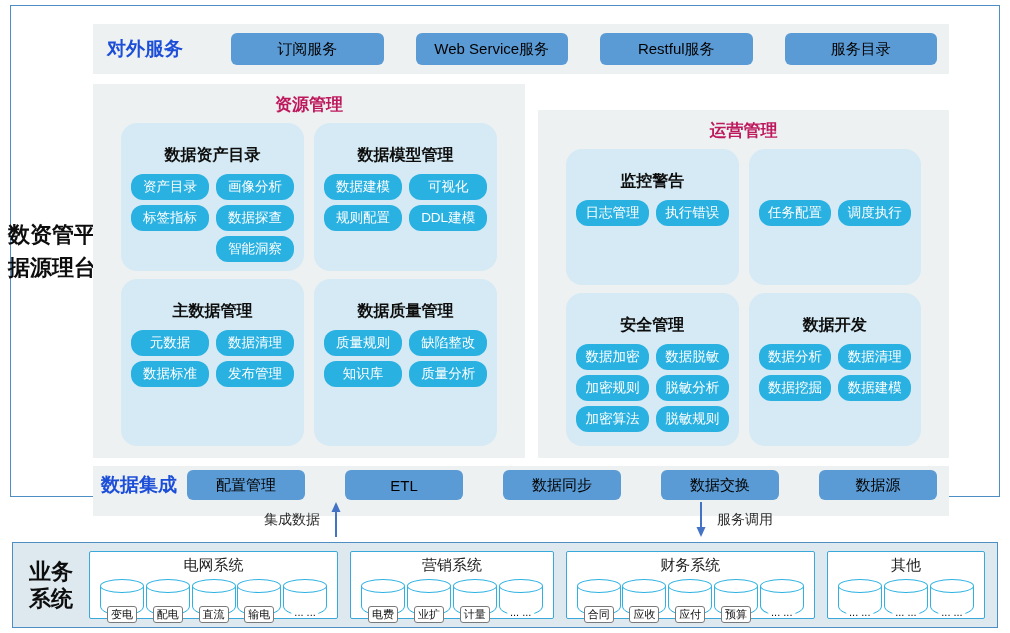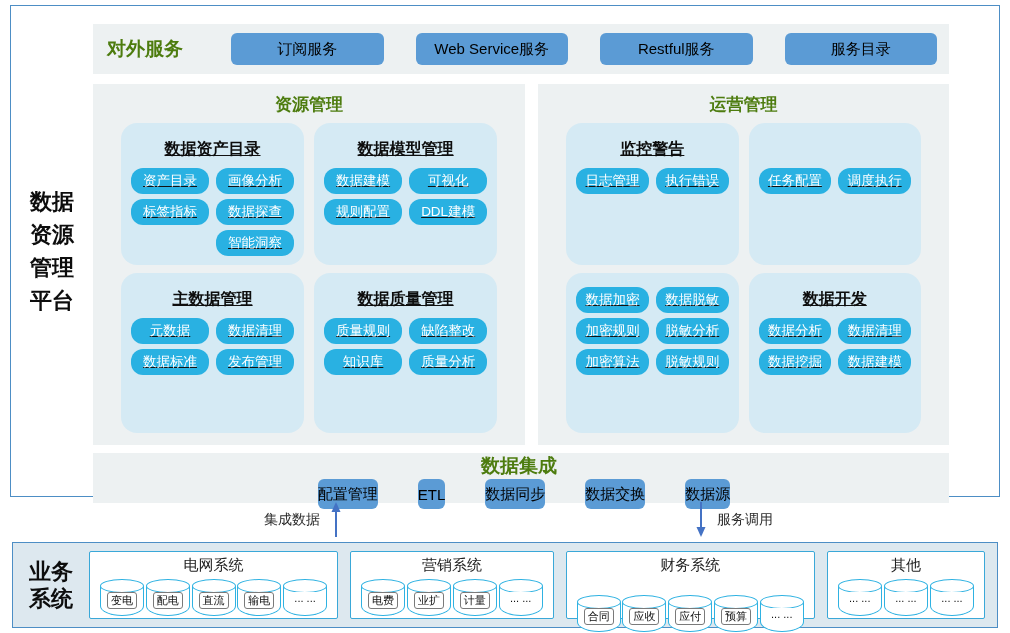--- a/index.html
+++ b/index.html
@@ -11,57 +11,57 @@
   }
   .stage { position: relative; width: 1010px; height: 633px; background: #fff; }
 
   
   .platform-box {
     position: absolute; left: 10px; top: 5px; width: 990px; height: 492px;
     border: 1.5px solid var(--outer-border, #4d8ec5); background: #fff;
     display: flex;
   }
   .platform-gutter {
-    width: 82px; display: flex; flex-direction: column;
+    width: 82px; display: flex; 
     align-items: center; justify-content: center;
   }
   .pt-line { font-size: 22px; font-weight: bold; line-height: 1.5; color: #0d0d0d; }
   .content-col { flex: 1; padding: 18px 50px 10px 0; display: flex; flex-direction: column; }
 
   
   .band {
     background: var(--band-bg, #edf1f2); height: 50px; flex: 0 0 50px;
     display: flex; align-items: center;
   }
   .band-external { padding: 0 12px 0 14px; }
-  .band-integration { padding: 0 12px 12px 8px; margin-top: 8px; flex-direction: column; }
-  .band-label { font-size: 19px; font-weight: bold; color: #4d7c0f; white-space: nowrap; }
+  .band-integration { padding: 0 12px 12px 8px; margin-top: 8px; }
+  .band-label { font-size: 19px; font-weight: bold; color: #1d4ed8; white-space: nowrap; }
   .band-buttons { flex: 1; display: flex; }
   .band-buttons.ext  { gap: 32px; margin-left: 48px; }
   .band-buttons.intg { gap: 40px; margin-left: 10px; align-items: center; }
   .btn-blue {
     flex: 1; height: 32px; background: var(--service-button, #5b9bd5);
     border-radius: 6px; color: #000000; font-size: 15px;
     display: flex; align-items: center; justify-content: center; white-space: nowrap;
   }
   .band-integration .btn-blue { height: 30px; }
 
   
   .mid-row { flex: 1; display: flex; gap: 13px; margin-top: 10px; }
   .panel {
     background: var(--band-bg, #edf1f2); padding: 6px 28px 12px;
     display: flex; flex-direction: column;
   }
   .panel-resource { flex: 1.06; }
-  .panel-operation { flex: 1; }
-  .panel-title { text-align: center; font-size: 17px; font-weight: bold; margin: 3px 0 7px; color: #4d7c0f; }
+  .panel-operation { flex: 1; margin-top: 26px; }
+  .panel-title { text-align: center; font-size: 17px; font-weight: bold; margin: 3px 0 7px; color: #be185d; }
   .cards { flex: 1; display: grid; grid-template-columns: 1fr 1fr; grid-template-rows: 1fr 1.13fr; gap: 8px 10px; }
   .card {
     background: var(--card-bg, #d5eaf4); border-radius: 16px;
-    padding: 14px 10px 4px; display: flex; flex-direction: column; text-decoration: underline;
+    padding: 20px 10px 4px; display: flex; flex-direction: column;
   }
   .card-title { text-align: center; font-size: 16px; font-weight: bold; min-height: 22px; margin: 2px 0 7px; color: #0d0d0d; }
   .btn-row { display: flex; gap: 7px; margin-bottom: 5px; }
   .btn-cyan {
     flex: 1; height: 26px; background: var(--feature-button, #29b1e2);
     border-radius: 12px; color: #fff; font-size: 13.5px;
     display: flex; align-items: center; justify-content: center; white-space: nowrap;
   }
   .btn-spacer { flex: 1; }
 
@@ -93,21 +93,21 @@
   .cyl-body {
     position: absolute; inset: 0; background: #fff;
     border: 1.5px solid var(--cylinder-border, #2fb2e2); border-top: none;
     border-radius: 0 0 50% 50% / 0 0 10px 10px;
   }
   .cyl-top {
     position: absolute; left: 0; right: 0; top: -7px; height: 14px; background: #fff;
     border: 1.5px solid var(--cylinder-border, #2fb2e2); border-radius: 50%;
   }
   .cyl-label {
-    position: absolute; left: 50%; transform: translateX(-50%); top: 6px; z-index: 2;
+    position: absolute; left: 50%; transform: translateX(-50%); top: 20px; z-index: 2;
     font-size: 11px; color: #111; background: #fff; padding: 0 3px;
     border-radius: 3px; white-space: nowrap;
   }
   .cyl-label.boxed { border: 1px solid #7a7a7a; }
 </style>
 </head>
 <body>
 
 <div class="stage">
 
@@ -195,20 +195,21 @@
                 </div>
               </div>
               <div class="card">
                 <div class="card-title"></div>
                 <div class="btn-row">
                   <div class="btn-cyan">任务配置</div>
                   <div class="btn-cyan">调度执行</div>
                 </div>
               </div>
               <div class="card">
+                <div class="card-title">安全管理</div>
                 <div class="btn-row">
                   <div class="btn-cyan">数据加密</div>
                   <div class="btn-cyan">数据脱敏</div>
                 </div>
                 <div class="btn-row">
                   <div class="btn-cyan">加密规则</div>
                   <div class="btn-cyan">脱敏分析</div>
                 </div>
                 <div class="btn-row">
                   <div class="btn-cyan">加密算法</div>
@@ -315,21 +316,21 @@
               <div class="cyl-top"></div>
               <span class="cyl-label boxed">计量</span>
             </div>
             <div class="cylinder">
               <div class="cyl-body"></div>
               <div class="cyl-top"></div>
               <span class="cyl-label">... ...</span>
             </div>
           </div>
         </div>
-        <div class="system-box" style="flex-grow: 5; gap: 16px;">
+        <div class="system-box" style="flex-grow: 5;">
           <div class="system-title">财务系统</div>
           <div class="cyl-row">
             <div class="cylinder">
               <div class="cyl-body"></div>
               <div class="cyl-top"></div>
               <span class="cyl-label boxed">合同</span>
             </div>
             <div class="cylinder">
               <div class="cyl-body"></div>
               <div class="cyl-top"></div>

